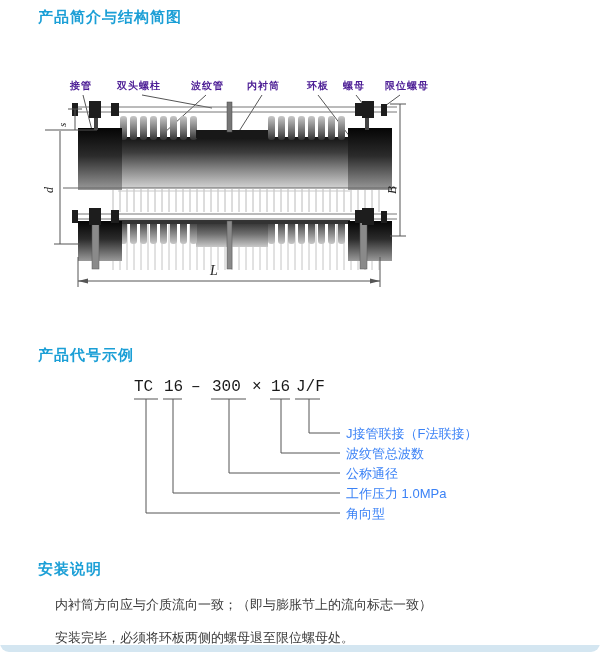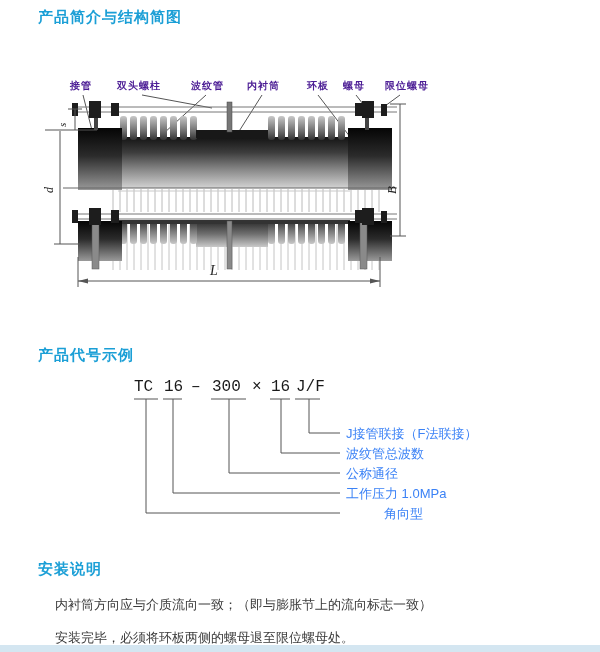--- a/index.html
+++ b/index.html
@@ -1,17 +1,17 @@
 <!DOCTYPE html>
 <html><head>
 <meta charset="utf-8">
 <style>
   html,body{margin:0;padding:0;}
   body{background:#ffffff;font-family:"Liberation Sans","DejaVu Sans",sans-serif;}
-  .page{position:relative;width:600px;height:652px;background:#ffffff;overflow:hidden;}
+  .page{position:relative;width:600px;height:652px;background:#ffffff;overflow:hidden;border-radius:9px;}
   .section-title{position:absolute;left:38px;font-size:15px;font-weight:bold;color:#1b9fd6;letter-spacing:1px;}
   .diagram-label{position:absolute;font-size:10px;font-weight:bold;color:#4c1d95;letter-spacing:1px;white-space:nowrap;}
   .code-part{position:absolute;font-family:Liberation Mono, monospace;font-size:16px;color:#1a1a1a;white-space:nowrap;}
   .callout-label{position:absolute;left:346px;font-size:13px;color:#3b82f6;white-space:nowrap;}
   .body-line{position:absolute;left:55px;font-size:13px;color:#3b3b3b;white-space:nowrap;}
   .bottom-strip{position:absolute;left:0;bottom:0;width:600px;height:7px;background:#d4e6f1;}
   svg{position:absolute;left:0;top:0;}
   .svg-wrap1{position:absolute;left:0;top:0;width:600px;height:340px;}
   .svg-wrap2{position:absolute;left:0;top:340px;width:600px;height:215px;}
   .dim-text{font-family:"Liberation Serif","DejaVu Serif",serif;font-style:italic;fill:#222;}
@@ -227,21 +227,21 @@
           <path d="M281,399 V453 H340"></path>
           <path d="M309,399 V433 H340"></path>
         </g>
       </svg>
     </div>
 
     <div class="callout-label" style="top:425px;">J接管联接（F法联接）</div>
     <div class="callout-label" style="top:445px;">波纹管总波数</div>
     <div class="callout-label" style="top:465px;">公称通径</div>
     <div class="callout-label" style="top:485px;">工作压力 1.0MPa</div>
-    <div class="callout-label" style="top:505px;margin-left:38px;">角向型</div>
+    <div class="callout-label" style="top:505px;">角向型</div>
   </div>
 
   <div class="section-title" style="top:560px;">安装说明</div>
   <div class="body-line" style="top:596px;">内衬筒方向应与介质流向一致；（即与膨胀节上的流向标志一致）</div>
   <div class="body-line" style="top:621px;margin-top:8px;">安装完毕，必须将环板两侧的螺母退至限位螺母处。</div>
 
   <div class="bottom-strip"></div>
 </div>
 
 </body></html>

